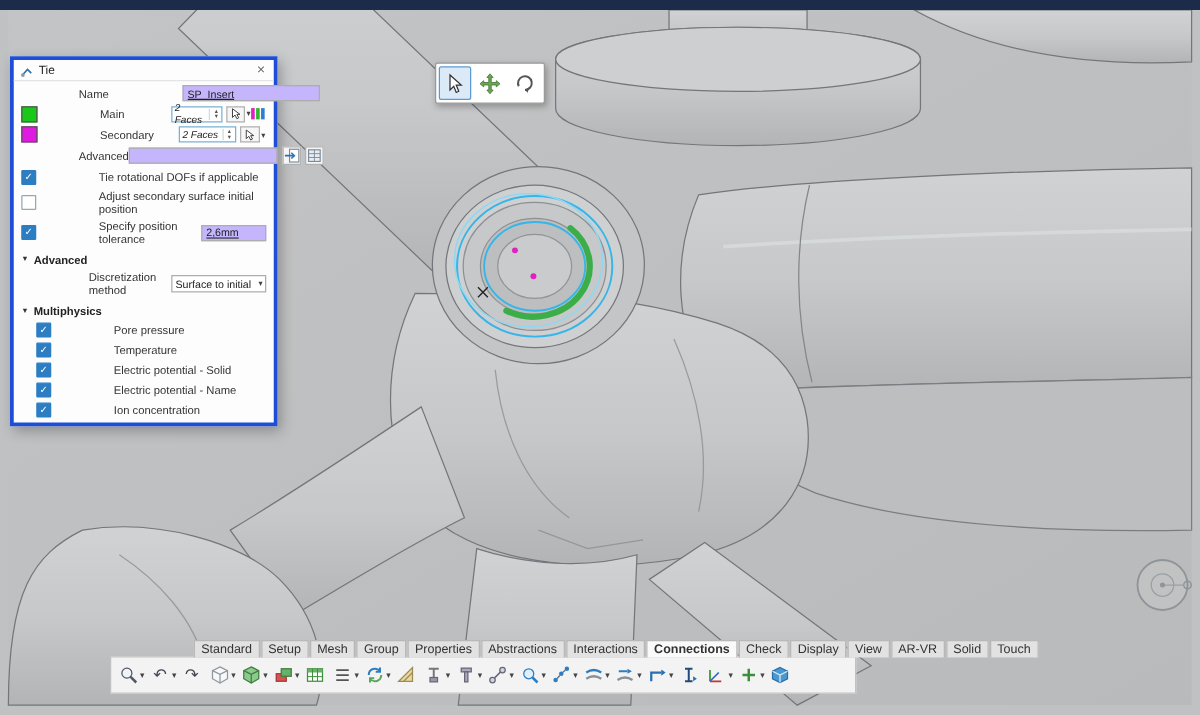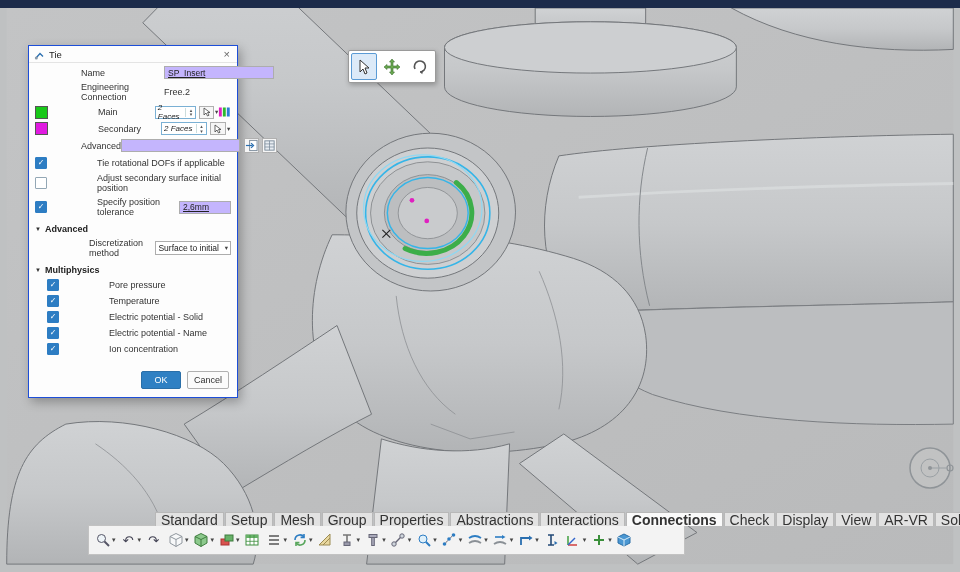--- a/index.html
+++ b/index.html
@@ -4,22 +4,22 @@
 <style>
   html,body{margin:0;padding:0;background:#888;}
   #stage{position:relative;width:960px;height:572px;overflow:hidden;
          font-family:"Liberation Sans","DejaVu Sans",sans-serif;background:#bfc1c2;}
   
   .topstrip{position:absolute;left:0;top:0;width:960px;height:8px;background:#1c2b4a;}
   
   #viewport{position:absolute;left:0;top:8px;width:960px;height:564px;}
   
   .dialog{position:absolute;left:8px;top:45px;width:208px;background:#fdfdfd;
-          border:1px solid #1d4ed8;box-shadow:3px 4px 10px rgba(0,0,0,.28);
-          font-size:9px;color:#333;z-index:20;margin-left:20px;}
+          border:3px solid #1d4ed8;box-shadow:3px 4px 10px rgba(0,0,0,.28);
+          font-size:9px;color:#333;z-index:20;}
   .dlg-title{height:16px;display:flex;align-items:center;gap:4px;padding:0 5px;
              border-bottom:1px solid #e4e4e4;font-size:9.5px;color:#222;}
   .dlg-title .sp{flex:1;}
   .closebtn{color:#666;font-size:11px;cursor:default;padding:0 2px;}
   .row{display:flex;align-items:center;padding:0 6px;margin:3px 0;min-height:13px;}
   .lbl{color:#333;padding-left:46px;}
   .w83{width:83px;flex:none;}
   .inp{height:13px;border:1px solid #adadad;background:#c4b5fd;font-size:8.5px;
        font-family:inherit;color:#222;padding:0 3px;box-sizing:border-box;text-decoration:underline;}
   .swatch{width:11px;height:11px;border:1px solid #555;margin-right:4px;flex:none;}
@@ -50,21 +50,21 @@
          border-radius:2px;font-size:9px;display:flex;align-items:center;justify-content:center;}
   
   .seltb{position:absolute;left:348px;top:50px;background:#fff;border:1px solid #9a9a9a;
          border-radius:2px;box-shadow:1px 2px 5px rgba(0,0,0,.25);display:flex;gap:2px;
          padding:2px;z-index:15;}
   .seltb .tool{width:24px;height:25px;display:flex;align-items:center;justify-content:center;
                border:1px solid transparent;border-radius:2px;}
   .seltb .tool.active{border-color:#5b9bd5;background:#dceaf8;}
   
   .tabsrow{position:absolute;left:155px;top:512px;display:flex;gap:1px;z-index:12;}
-  .tab{height:13px;padding:0 5px;font-size:14px;background:#e2e2e2;border:1px solid #b8b8b8;
+  .tab{height:13px;padding:0 5px;font-size:10px;background:#e2e2e2;border:1px solid #b8b8b8;
        border-bottom:none;color:#333;display:flex;align-items:center;white-space:nowrap;}
   .tab.active{background:#fafafa;font-weight:bold;}
   .iconpanel{position:absolute;left:88px;top:525px;width:597px;height:30px;background:#f3f3f3;
              border:1px solid #c2c2c2;box-sizing:border-box;display:flex;align-items:center;
              padding:0 3px;gap:1px;z-index:11;}
   .tbtn{height:24px;display:flex;align-items:center;padding:0 1px;border-radius:2px;}
   .tbtn .ic{width:19px;height:19px;display:flex;align-items:center;justify-content:center;}
   .caret{font-size:7px;color:#444;}
   .glyph{font-size:13px;color:#445;font-family:"DejaVu Sans",sans-serif;line-height:1;}
   .compass{position:absolute;left:903px;top:441px;z-index:5;}
@@ -177,24 +177,20 @@
     <span>Tie</span>
     <span class="sp"></span>
     <span class="closebtn">×</span>
   </div>
 
   <div class="row">
     <span class="lbl w83">Name</span>
     <input class="inp" style="width: 110px;" value="SP_Insert">
   </div>
 
-  <div class="row">
-    <span class="lbl w83">Engineering Connection</span>
-    <span>Free.2</span>
-  </div>
 
   <div class="row">
     <span class="swatch" style="background:#19c819"></span>
     <span class="lbl" style="width:63px">Main</span>
     <div class="facebox">
       <span class="ftxt">2 Faces</span>
       <div class="spin">
         <span>▴</span>
         <span>▾</span>
       </div>
@@ -307,24 +303,20 @@
         </span>
     <span class="lbl">Electric potential - Name</span>
   </div>
   <div class="cbrow" style="padding-left:18px">
     <span class="cb checked">
           <span class="tick">✓</span>
         </span>
     <span class="lbl">Ion concentration</span>
   </div>
 
-  <div class="btnrow">
-    <div class="okbtn">OK</div>
-    <div class="cancelbtn">Cancel</div>
-  </div>
 </div>
 
 <div class="tabsrow">
   <span class="tab">Standard</span>
   <span class="tab">Setup</span>
   <span class="tab">Mesh</span>
   <span class="tab">Group</span>
   <span class="tab">Properties</span>
   <span class="tab">Abstractions</span>
   <span class="tab">Interactions</span>

